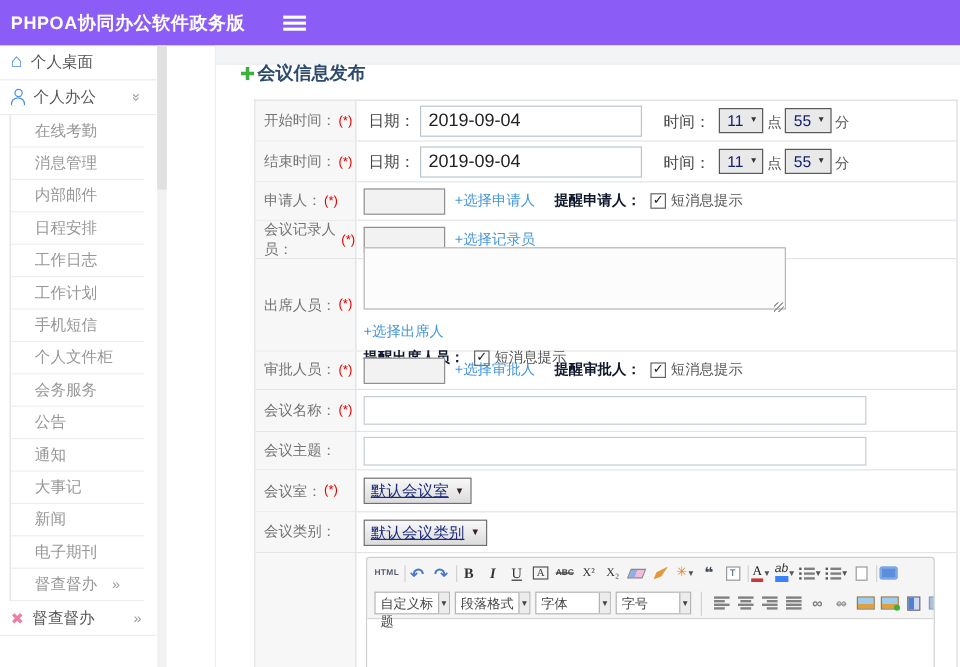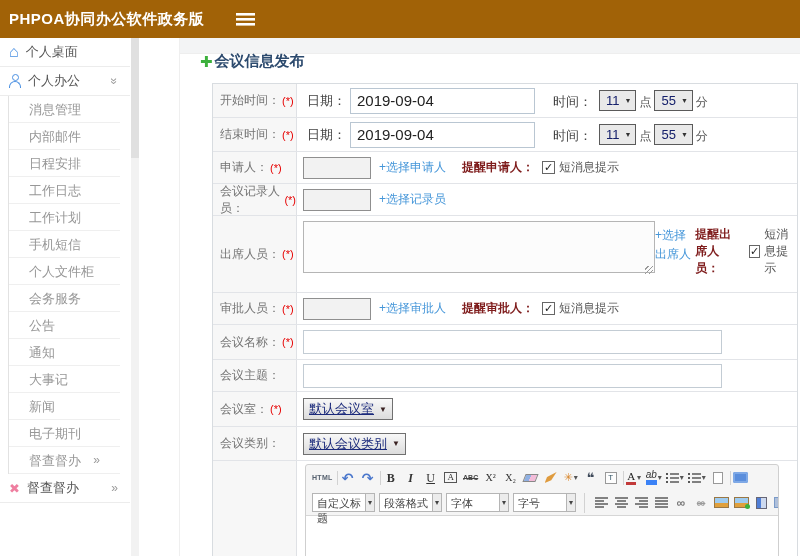--- a/index.html
+++ b/index.html
@@ -1,20 +1,20 @@
 <!DOCTYPE html>
 <html><head>
 <meta charset="utf-8">
 <style>
   * { margin:0; padding:0; box-sizing:border-box; }
   html,body { width:800px; height:556px; overflow:hidden; background:#fff;
     font-family:"Liberation Sans","DejaVu Sans",sans-serif; }
   
   .header { position:absolute; left:0; top:0; width:800px; height:38px;
-    background:#a16207; display:flex; align-items:center; }
+    background:#8b5cf6; display:flex; align-items:center; }
   .app-title { color:#fff; font-size:15px; font-weight:bold; margin-left:9px; letter-spacing:.5px; }
   .hamburger { width:19px; height:13px; margin-left:32px; cursor:pointer;
     background:linear-gradient(#fff,#fff),linear-gradient(#fff,#fff),linear-gradient(#fff,#fff);
     background-size:19px 2.6px; background-repeat:no-repeat;
     background-position:0 0,0 5px,0 10px; }
   
   .sidebar { position:absolute; left:0; top:38px; width:180px; bottom:0; background:#fff;
     border-right:1px solid #efefef; }
   .scroll-track { position:absolute; left:131px; top:0; bottom:0; width:8px; background:#f2f2f2; }
   .scroll-thumb { position:absolute; left:0; top:0; width:8px; height:120px; background:#e0e0e0; }
@@ -45,33 +45,33 @@
   .page-title { font-size:15px; font-weight:bold; color:#2c4a6e; }
   
   .form { position:absolute; left:32px; top:45px; width:586px;
     border:1px solid #d8dce0; border-bottom:none; background:#fff; }
   .frow { display:flex; border-bottom:1px solid #e2e4e8; }
   .flabel { width:84px; flex:0 0 84px; background:#f7f7f7; border-right:1px solid #dfe1e5;
     display:flex; align-items:center; padding-left:7px; }
   .flabel .lbl { font-size:12px; color:#747474; }
   .req { font-size:11px; color:#e60000; margin-left:2px; }
   .fcell { flex:1; display:flex; align-items:center; padding-left:6px; }
-  .fcell.col { flex-direction:row; align-items:flex-start; justify-content:center; padding-top:5px; }
+  .fcell.col { flex-direction:column; align-items:flex-start; justify-content:center; padding-top:5px; }
   .inline-lab { font-size:13px; color:#444; margin:0 4px 0 4px; }
   .date-input { width:185px; height:26px; border:1px solid #b9c6d2; font-size:15px; color:#222;
     padding:0 6px; font-family:"Liberation Sans","DejaVu Sans",sans-serif; }
   .time-group { display:flex; align-items:flex-end; margin-left:14px; }
   .mini-select { display:inline-flex; align-items:center; height:21px; border:1px solid #5a5a5a;
     background:#e9e9e9; cursor:pointer; margin:0 3px; }
   .mini-select .val { font-size:13px; color:#15206b; padding:0 4px 0 6px; }
   .mini-select::after { content:"▼"; font-size:7px; color:#333; padding:0 4px 0 1px; }
   .unit { font-size:12px; color:#555; }
   .small-input { width:68px; height:22px; border:1px solid #8f8f8f; background:#f2f2f2; }
   .pick-link { font-size:12px; color:#4596d9; margin-left:8px; text-decoration:none; cursor:pointer; }
-  .remind { font-size:12px; font-weight:bold; color:#7f1d1d; margin-left:16px; }
+  .remind { font-size:12px; font-weight:bold; color:#0f172a; margin-left:16px; }
   .cb { width:13px; height:13px; border:1px solid #666; background:#fff; display:inline-flex;
     align-items:center; justify-content:center; margin:0 4px 0 8px; cursor:pointer; }
   .cb::after { content:"✓"; font-size:11px; font-weight:bold; color:#222; line-height:1; }
   .sms-lab { font-size:12px; color:#555; }
   .attend-area { width:352px; height:52px; border:1px solid #b5b5b5; background:#fcfcfc;
     resize:none; font-family:"Liberation Sans","DejaVu Sans",sans-serif; }
   .resize-wrap { position:relative; }
   .resize-wrap::after { content:""; position:absolute; right:2px; bottom:3px; width:8px; height:8px;
     background:repeating-linear-gradient(135deg,transparent 0 2px,#999 2px 3px); cursor:nwse-resize; }
   .link-line { margin-top:4px; }
@@ -178,20 +178,24 @@
       <span class="home-glyph">⌂</span>
       <span class="m-label">个人桌面</span>
     </div>
     <div class="main-item">
       <span class="user-glyph"></span>
       <span class="m-label">个人办公</span>
       <span class="chev down">»</span>
     </div>
     <div class="side-sub">
 
+        <div class="sub-item">
+          <span class="sub-label">在线考勤</span>
+          <span class="sub-chev"></span>
+        </div>
 
         <div class="sub-item">
           <span class="sub-label">消息管理</span>
           <span class="sub-chev"></span>
         </div>
 
         <div class="sub-item">
           <span class="sub-label">内部邮件</span>
           <span class="sub-chev"></span>
         </div>

